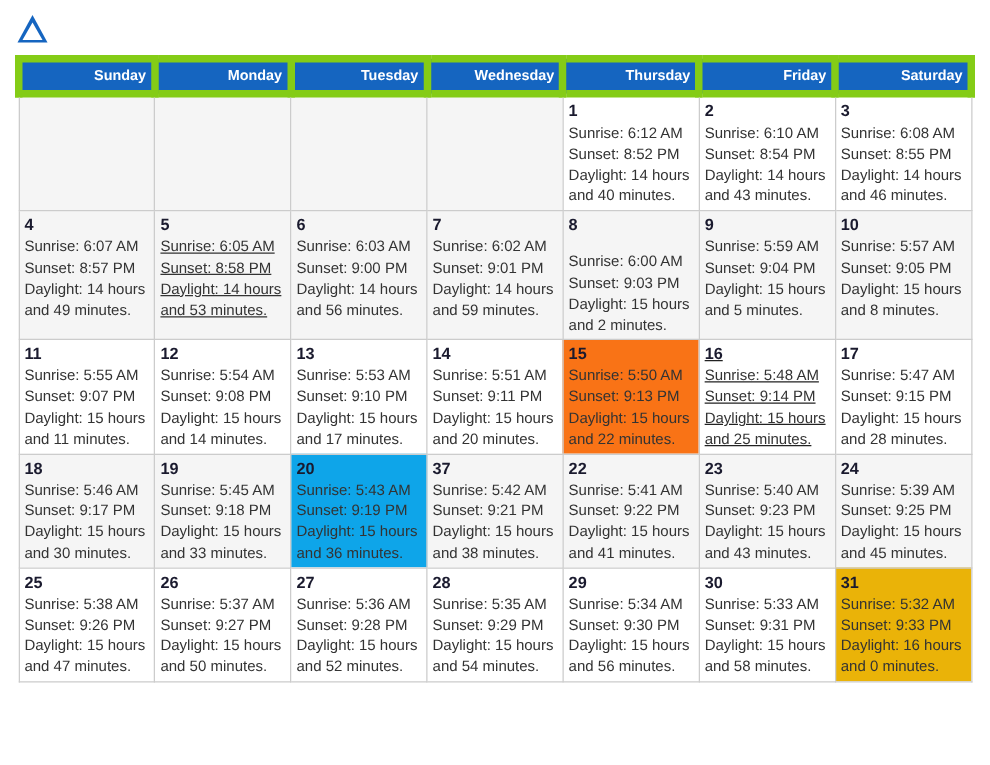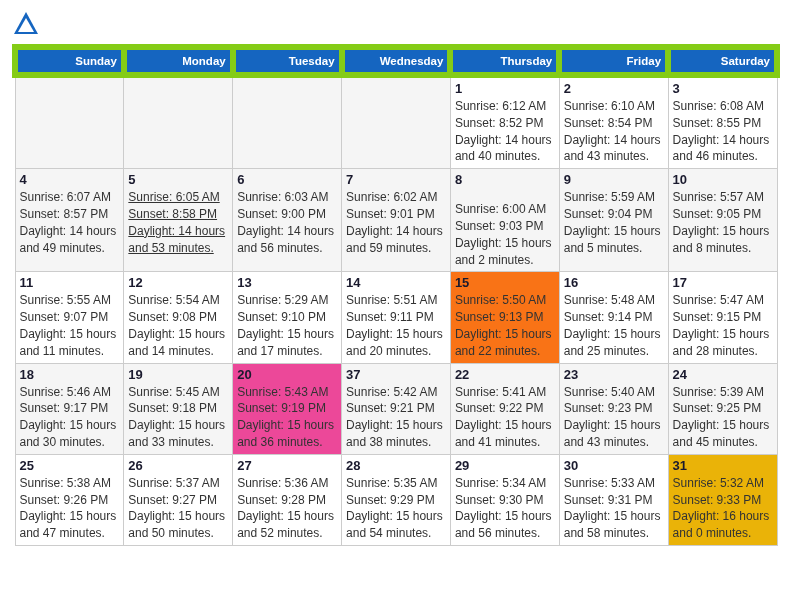--- a/index.html
+++ b/index.html
@@ -220,40 +220,40 @@
           </td>
           <td style="background: rgb(255, 255, 255);">
             <span class="day-number">12</span>
             <div class="day-info" style="white-space: pre-line;">Sunrise: 5:54 AM
 Sunset: 9:08 PM
 Daylight: 15 hours
 and 14 minutes.</div>
           </td>
           <td style="background: rgb(255, 255, 255);">
             <span class="day-number">13</span>
-            <div class="day-info" style="white-space: pre-line;">Sunrise: 5:29 AM
+            <div class="day-info" style="white-space: pre-line;">Sunrise: 5:53 AM
 Sunset: 9:10 PM
 Daylight: 15 hours
 and 17 minutes.</div>
           </td>
           <td style="background: rgb(255, 255, 255);">
             <span class="day-number">14</span>
             <div class="day-info" style="white-space: pre-line;">Sunrise: 5:51 AM
 Sunset: 9:11 PM
 Daylight: 15 hours
 and 20 minutes.</div>
           </td>
           <td style="background: #f97316;">
             <span class="day-number">15</span>
             <div class="day-info" style="white-space: pre-line;">Sunrise: 5:50 AM
 Sunset: 9:13 PM
 Daylight: 15 hours
 and 22 minutes.</div>
           </td>
-          <td style="background: rgb(255, 255, 255);">
+          <td style="background: rgb(255, 255, 255); text-decoration: underline;">
             <span class="day-number">16</span>
             <div class="day-info" style="white-space: pre-line;">Sunrise: 5:48 AM
 Sunset: 9:14 PM
 Daylight: 15 hours
 and 25 minutes.</div>
           </td>
           <td style="background: rgb(255, 255, 255);">
             <span class="day-number">17</span>
             <div class="day-info" style="white-space: pre-line;">Sunrise: 5:47 AM
 Sunset: 9:15 PM
@@ -269,21 +269,21 @@
 Daylight: 15 hours
 and 30 minutes.</div>
           </td>
           <td style="background: rgb(245, 245, 245);">
             <span class="day-number">19</span>
             <div class="day-info" style="white-space: pre-line;">Sunrise: 5:45 AM
 Sunset: 9:18 PM
 Daylight: 15 hours
 and 33 minutes.</div>
           </td>
-          <td style="background: #ec4899;">
+          <td style="background: #0ea5e9;">
             <span class="day-number">20</span>
             <div class="day-info" style="white-space: pre-line;">Sunrise: 5:43 AM
 Sunset: 9:19 PM
 Daylight: 15 hours
 and 36 minutes.</div>
           </td>
           <td style="background: rgb(245, 245, 245);">
             <span class="day-number">37</span>
             <div class="day-info" style="white-space: pre-line;">Sunrise: 5:42 AM
 Sunset: 9:21 PM

